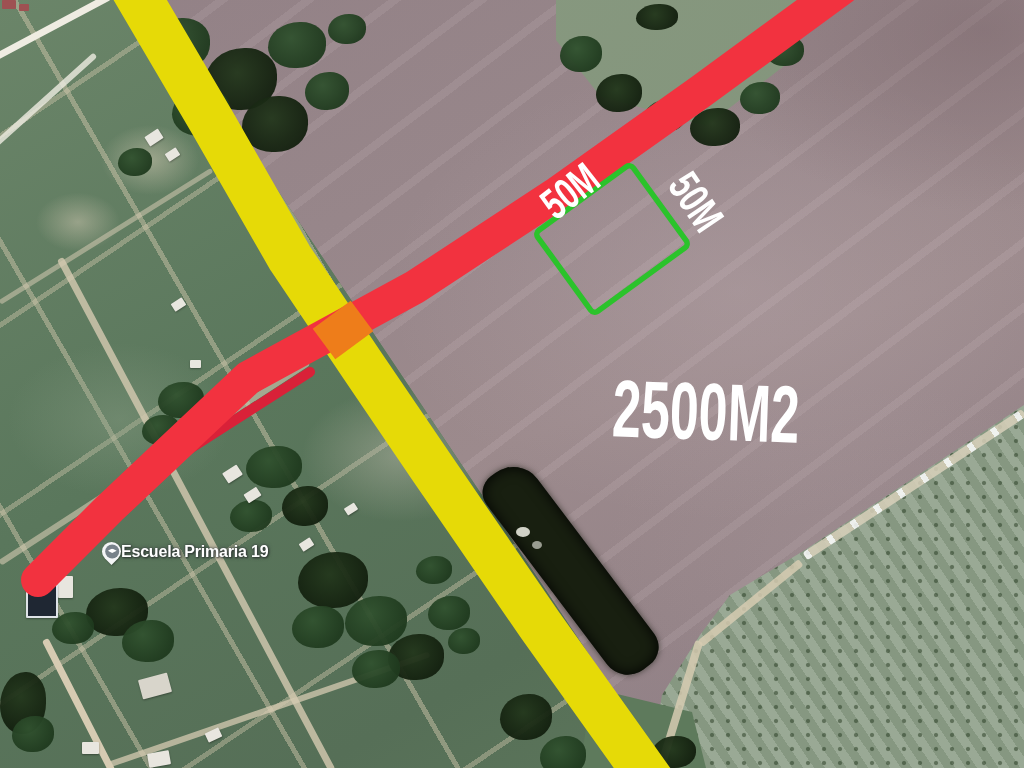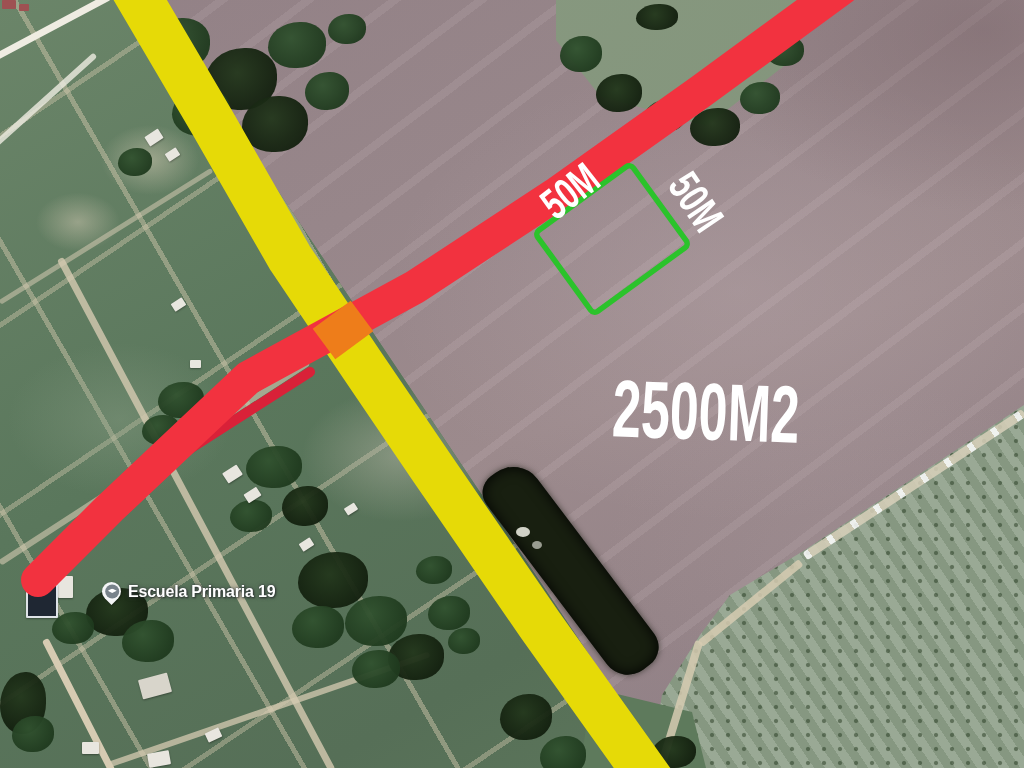--- a/index.html
+++ b/index.html
@@ -56,21 +56,21 @@
     background:#181f10;box-shadow:inset 0 0 14px #000, 0 0 6px rgba(10,15,5,.6);
   }
   .speck{position:absolute;border-radius:50%;background:rgba(242,242,232,.85);}
   .svg-overlay{position:absolute;inset:0;}
   .map-label{
     position:absolute;color:#fff;font-weight:bold;line-height:1;white-space:nowrap;
   }
   .area-label{font-size:81px;transform:translate(-50%,-50%) rotate(2deg) scaleX(.64);}
   .side-label-a{font-size:44px;transform:translate(-50%,-50%) rotate(-38deg) scaleX(.7);}
   .side-label-b{font-size:44px;transform:translate(-50%,-50%) rotate(56deg) scaleX(.7);}
-  .poi{position:absolute;left:102px;top:582px;display:flex;align-items:center;gap:7px;cursor:pointer;}
+  .poi{position:absolute;left:102px;top:542px;display:flex;align-items:center;gap:0;cursor:pointer;}
   .poi-pin{position:relative;width:19px;height:19px;flex:0 0 auto;
     background:#f4f5f6;border-radius:50% 50% 50% 0;transform:rotate(-45deg);
     box-shadow:0 1px 2px rgba(0,0,0,.4);}
   .poi-pin .inner{position:absolute;inset:2.5px;border-radius:50%;background:#78828a;
     transform:rotate(45deg);display:flex;align-items:center;justify-content:center;}
   .poi-pin .cap{width:9px;height:6px;background:#fff;
     clip-path:polygon(50% 0,100% 38%,50% 76%,0 38%);}
   .poi-text{color:#fff;font-size:16px;font-weight:bold;letter-spacing:-.2px;
     text-shadow:0 0 2px rgba(60,64,67,.95), 0 0 4px rgba(60,64,67,.8), 1px 1px 2px rgba(0,0,0,.55);}
   .roof{position:absolute;background:#9e5152;border-radius:1px;}

